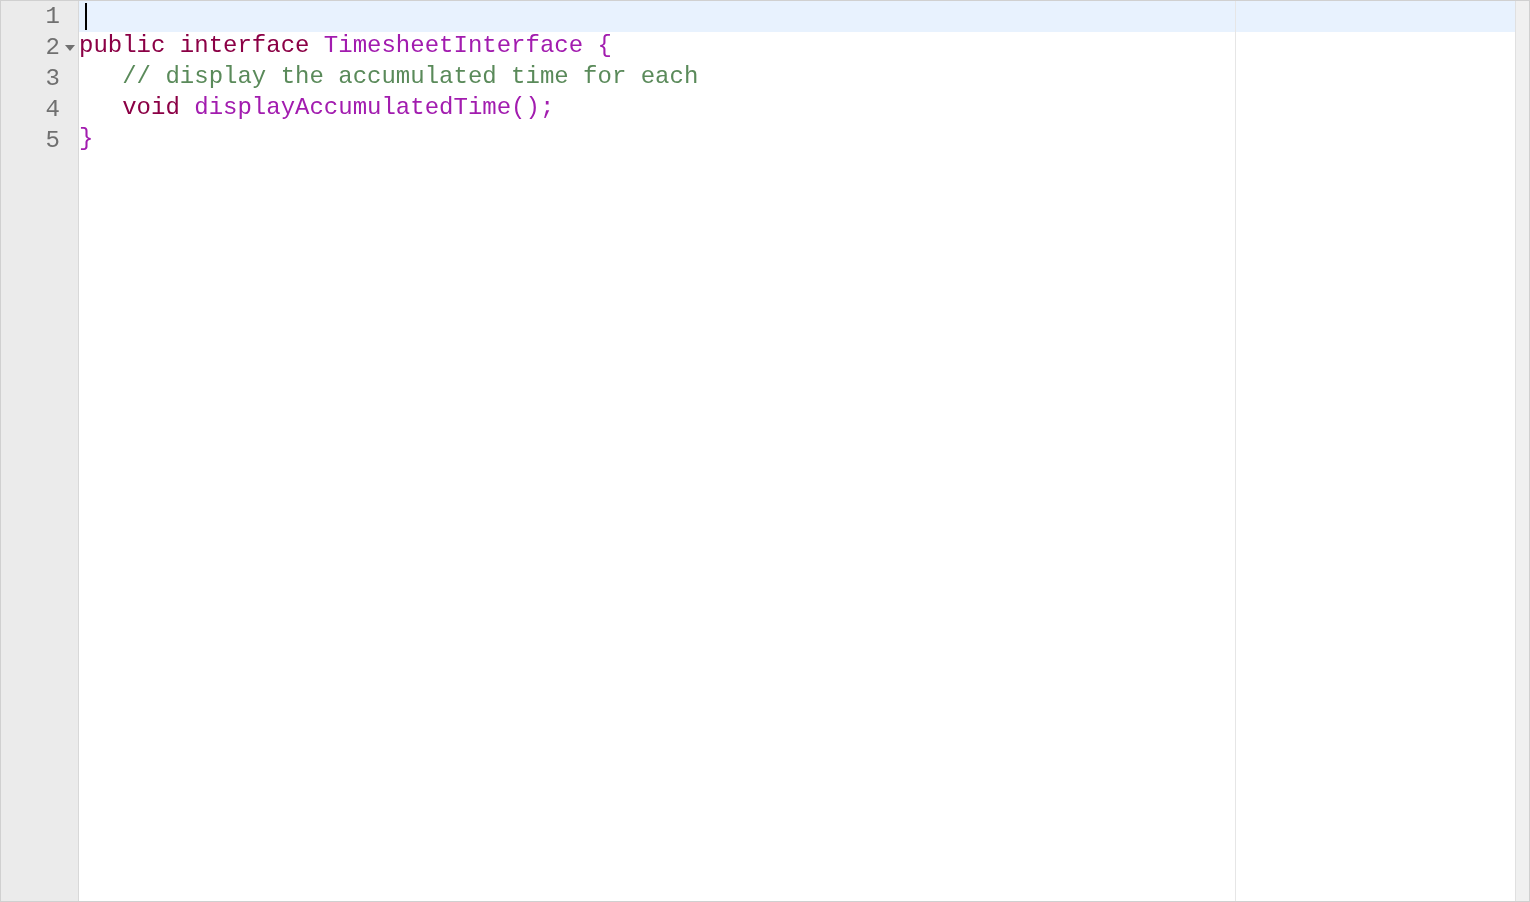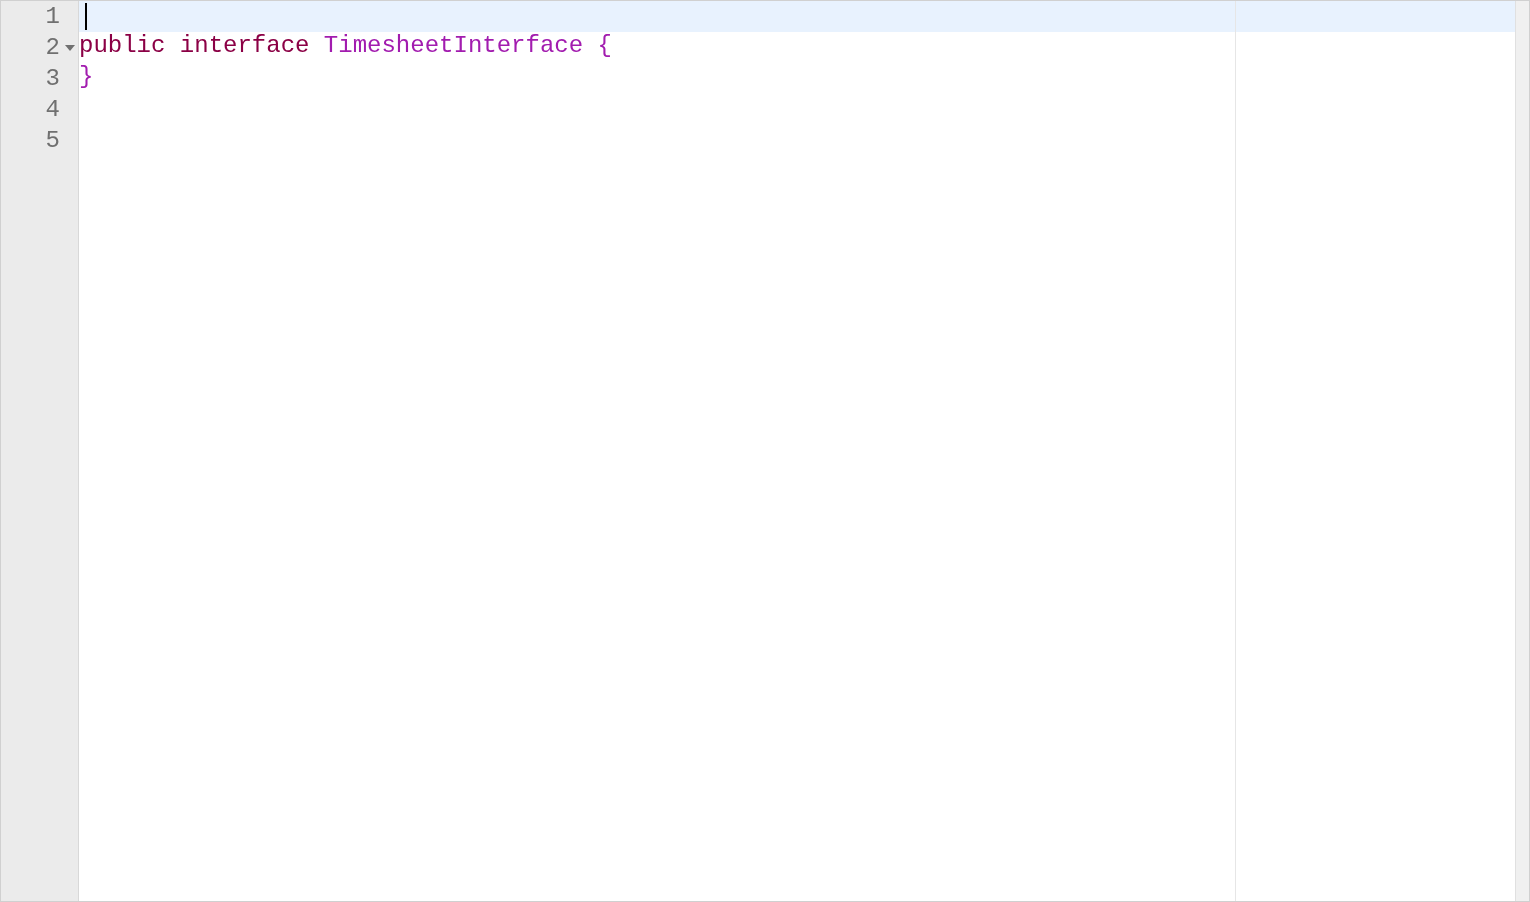--- a/index.html
+++ b/index.html
@@ -120,18 +120,20 @@
     <div class="gutter-line">
       <span>5</span>
     </div>
   </div>
 
   <div class="code-area">
     <div class="code-line active">
       <span class="cursor"></span>
     </div>
     <div class="code-line"><span class="tok-keyword">public</span><span class="tok-plain"> </span><span class="tok-keyword">interface</span><span class="tok-plain"> TimesheetInterface {</span></div>
+    <div class="code-line"><span class="tok-plain">   </span><span class="tok-comment">// display the accumulated time for each</span></div>
+    <div class="code-line"><span class="tok-plain">   </span><span class="tok-keyword">void</span><span class="tok-plain"> displayAccumulatedTime();</span></div>
     <div class="code-line"><span class="tok-plain">}</span></div>
 
     <div class="right-margin"></div>
     <div class="scroll-track"></div>
   </div>
 </div>
 
 </body></html>

